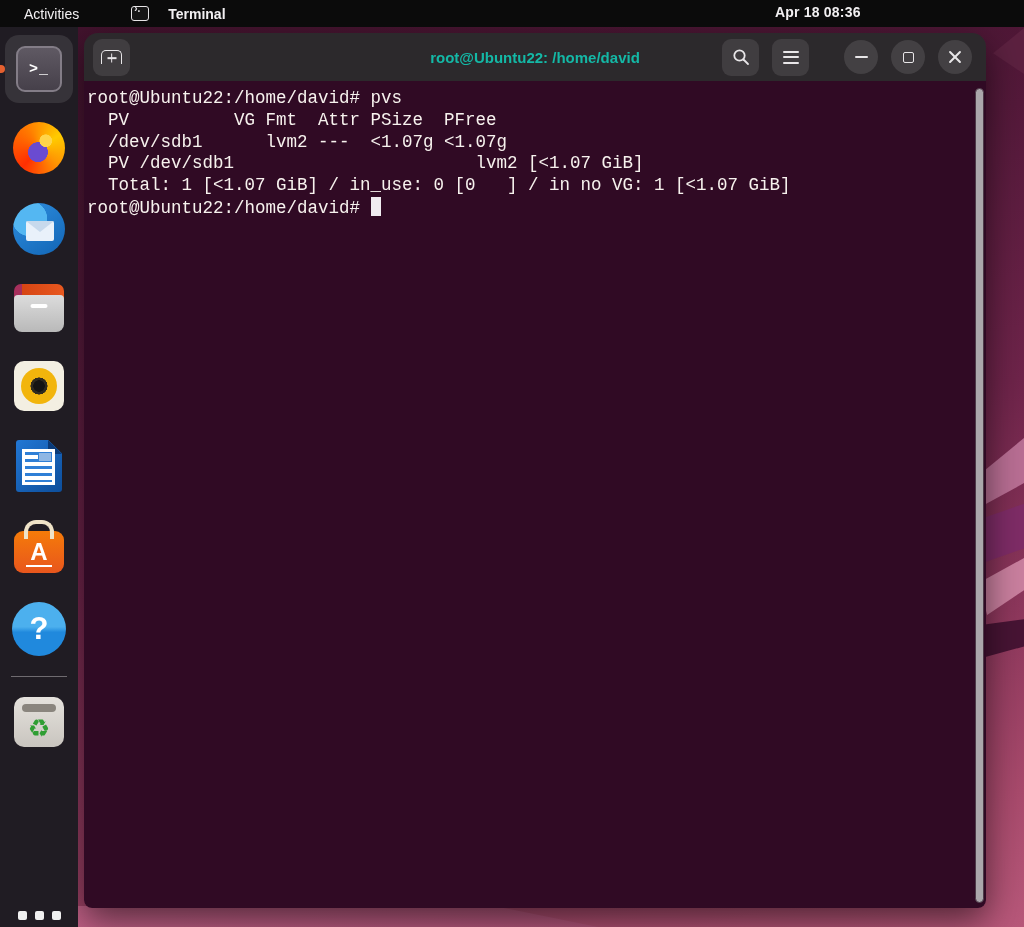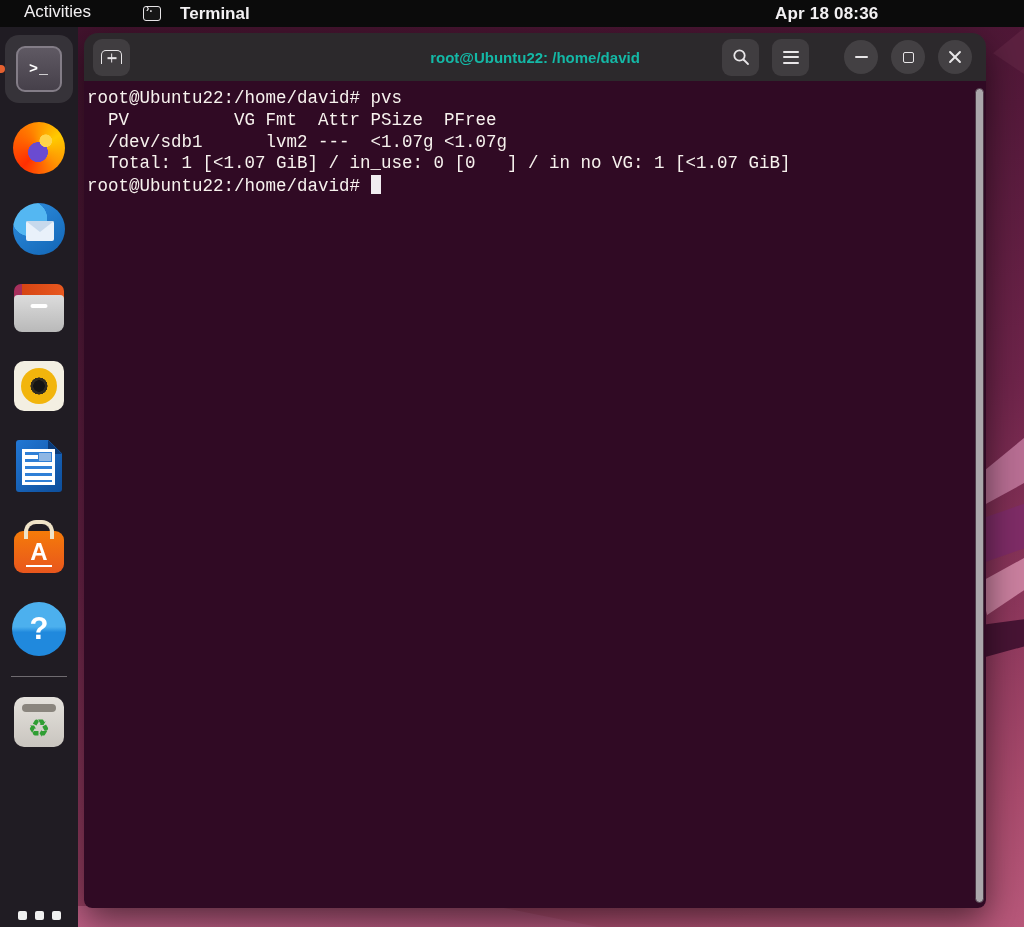--- a/index.html
+++ b/index.html
@@ -12,21 +12,21 @@
   .wp-poly { position:absolute; }
   .wp-p1 { left:993px; top:28px;  width:31px; height:46px; background:#5c2140; clip-path:polygon(100% 0,100% 100%,0 55%); }
   .wp-p2 { left:979px; top:438px; width:45px; height:82px; background:#b86e93; clip-path:polygon(0 45%,100% 0,100% 55%,10% 82%); }
   .wp-p3 { left:979px; top:498px; width:45px; height:72px; background:#7e2c66; clip-path:polygon(0 30%,100% 8%,100% 70%,0 92%); }
   .wp-p4 { left:979px; top:558px; width:45px; height:62px; background:#c97f9e; clip-path:polygon(0 40%,100% 0,100% 52%,18% 92%); }
   .wp-p5 { left:979px; top:608px; width:45px; height:62px; background:#471434; clip-path:polygon(0 28%,100% 18%,100% 62%,0 82%); }
   .wp-p6 { left:78px; top:906px; width:520px; height:21px; background:linear-gradient(90deg,#c4648a,#b3567c); clip-path:polygon(0 0,80% 0,100% 100%,0 100%); opacity:.85; }
 
   
   .topbar { position:absolute; left:0; top:0; width:1024px; height:27px; background:#0b0b0b;
-    z-index:40; display:flex; color:#f2f0f2; font-size:17px; }
+    z-index:40; display:flex; align-items:center; color:#f2f0f2; font-size:14px; }
   .tb-activities { margin-left:18px; padding:2px 6px; cursor:default; }
   .tb-app { display:flex; align-items:center; gap:19px; margin-left:46px; font-weight:700; }
   .tb-term-ico { width:18px; height:15px; border:1.6px solid #e6e4e6; border-radius:3px; background:#161616;
     position:relative; }
   .tb-term-ico::before { content:"›."; position:absolute; left:2px; top:-4px; font-size:10px; color:#e6e4e6; font-weight:700; }
   .tb-clock { position:absolute; left:775px; top:4px; font-weight:700; letter-spacing:.2px; }
 
   
   .dock { position:absolute; left:0; top:27px; width:78px; height:900px; background:#201c23; z-index:30;
     display:flex; flex-direction:column; align-items:center; padding-top:8px; gap:29px; }
@@ -240,17 +240,18 @@
       <div class="hb-btn hb-circle">
         <div class="glyph-close"></div>
       </div>
     </div>
   </div>
 
   <div class="term-screen">
     <div class="term-line">root@Ubuntu22:/home/david# pvs</div>
     <div class="term-line">  PV          VG Fmt  Attr PSize  PFree</div>
     <div class="term-line">  /dev/sdb1      lvm2 ---  &lt;1.07g &lt;1.07g</div>
+    <div class="term-line">  PV /dev/sdb1                       lvm2 [&lt;1.07 GiB]</div>
     <div class="term-line">  Total: 1 [&lt;1.07 GiB] / in_use: 0 [0   ] / in no VG: 1 [&lt;1.07 GiB]</div>
     <div class="term-line"><span>root@Ubuntu22:/home/david# </span><span class="cursor"></span></div>
     <div class="scrollbar"></div>
   </div>
 </div>
 
 </body></html>

